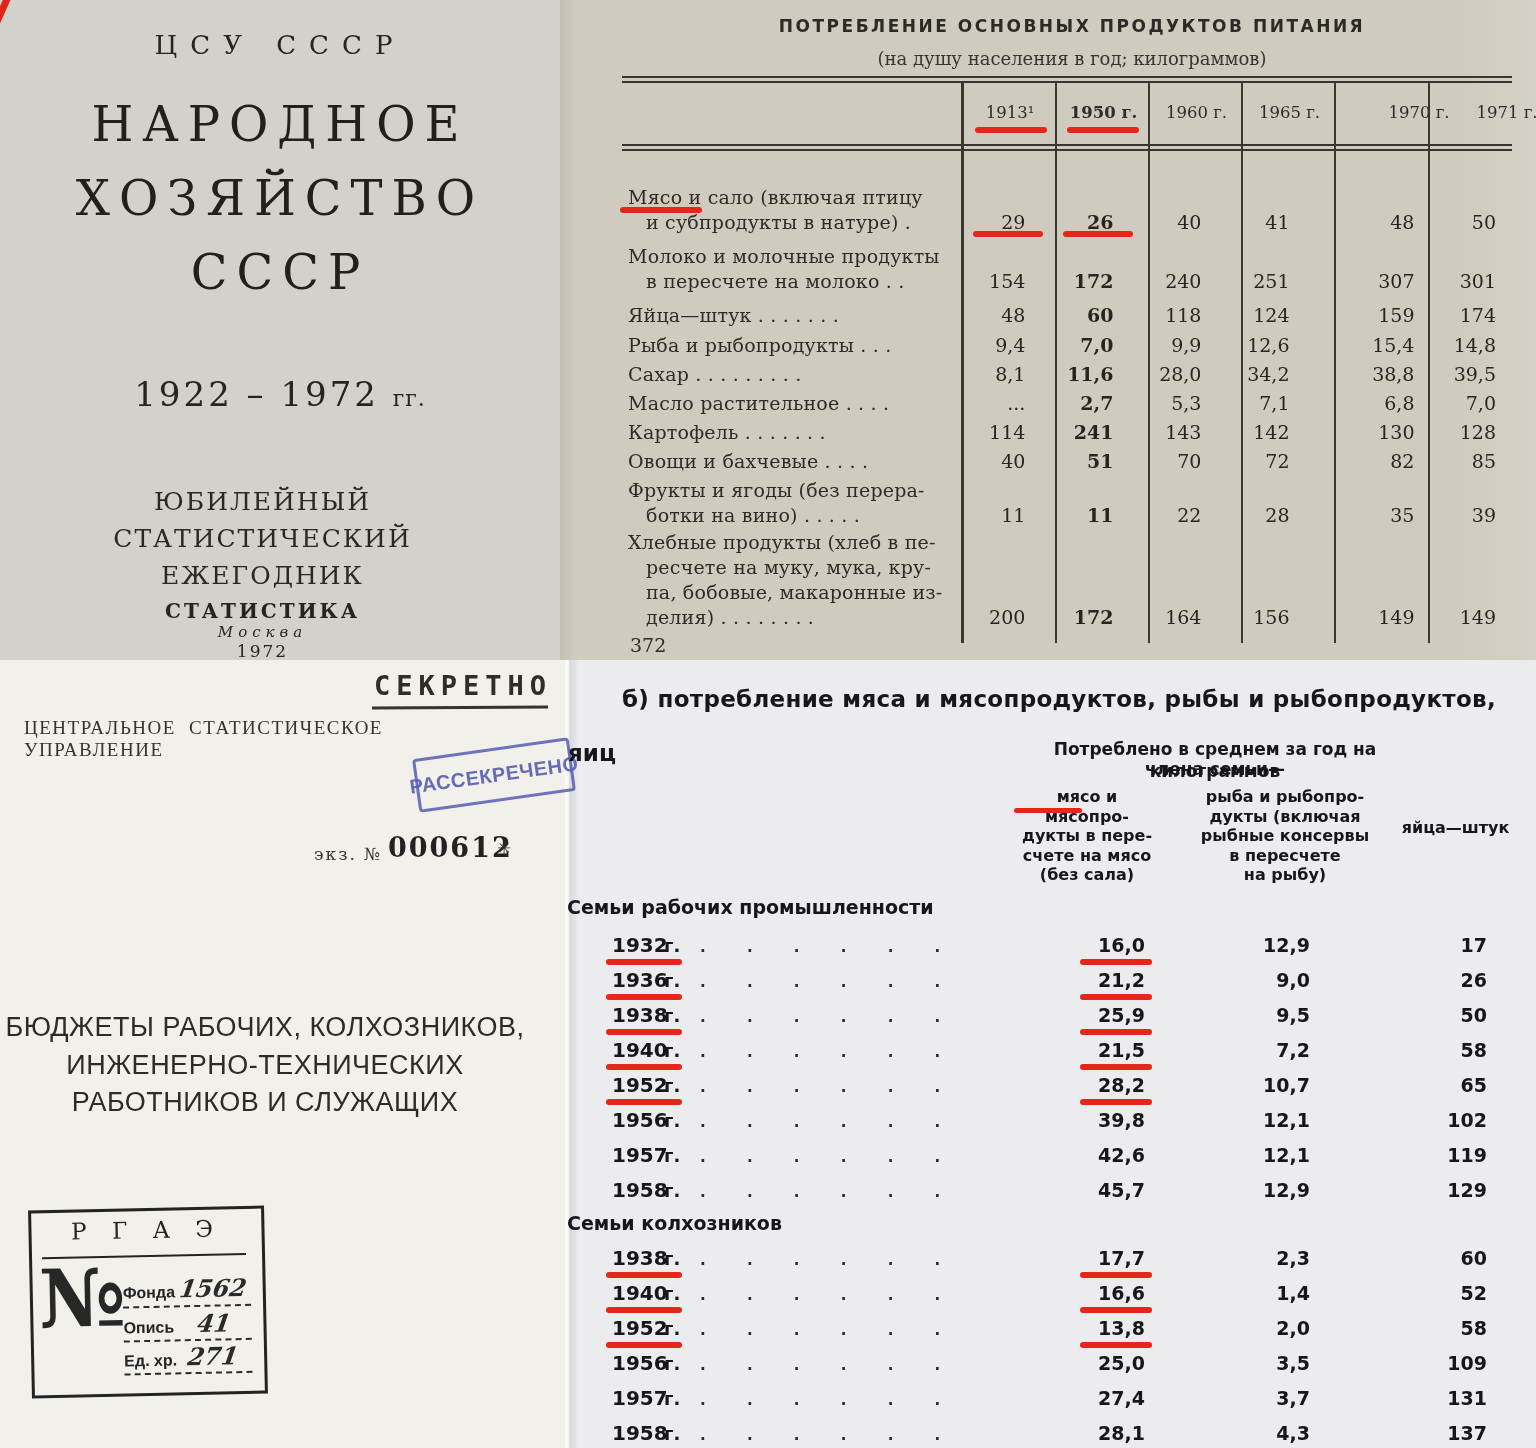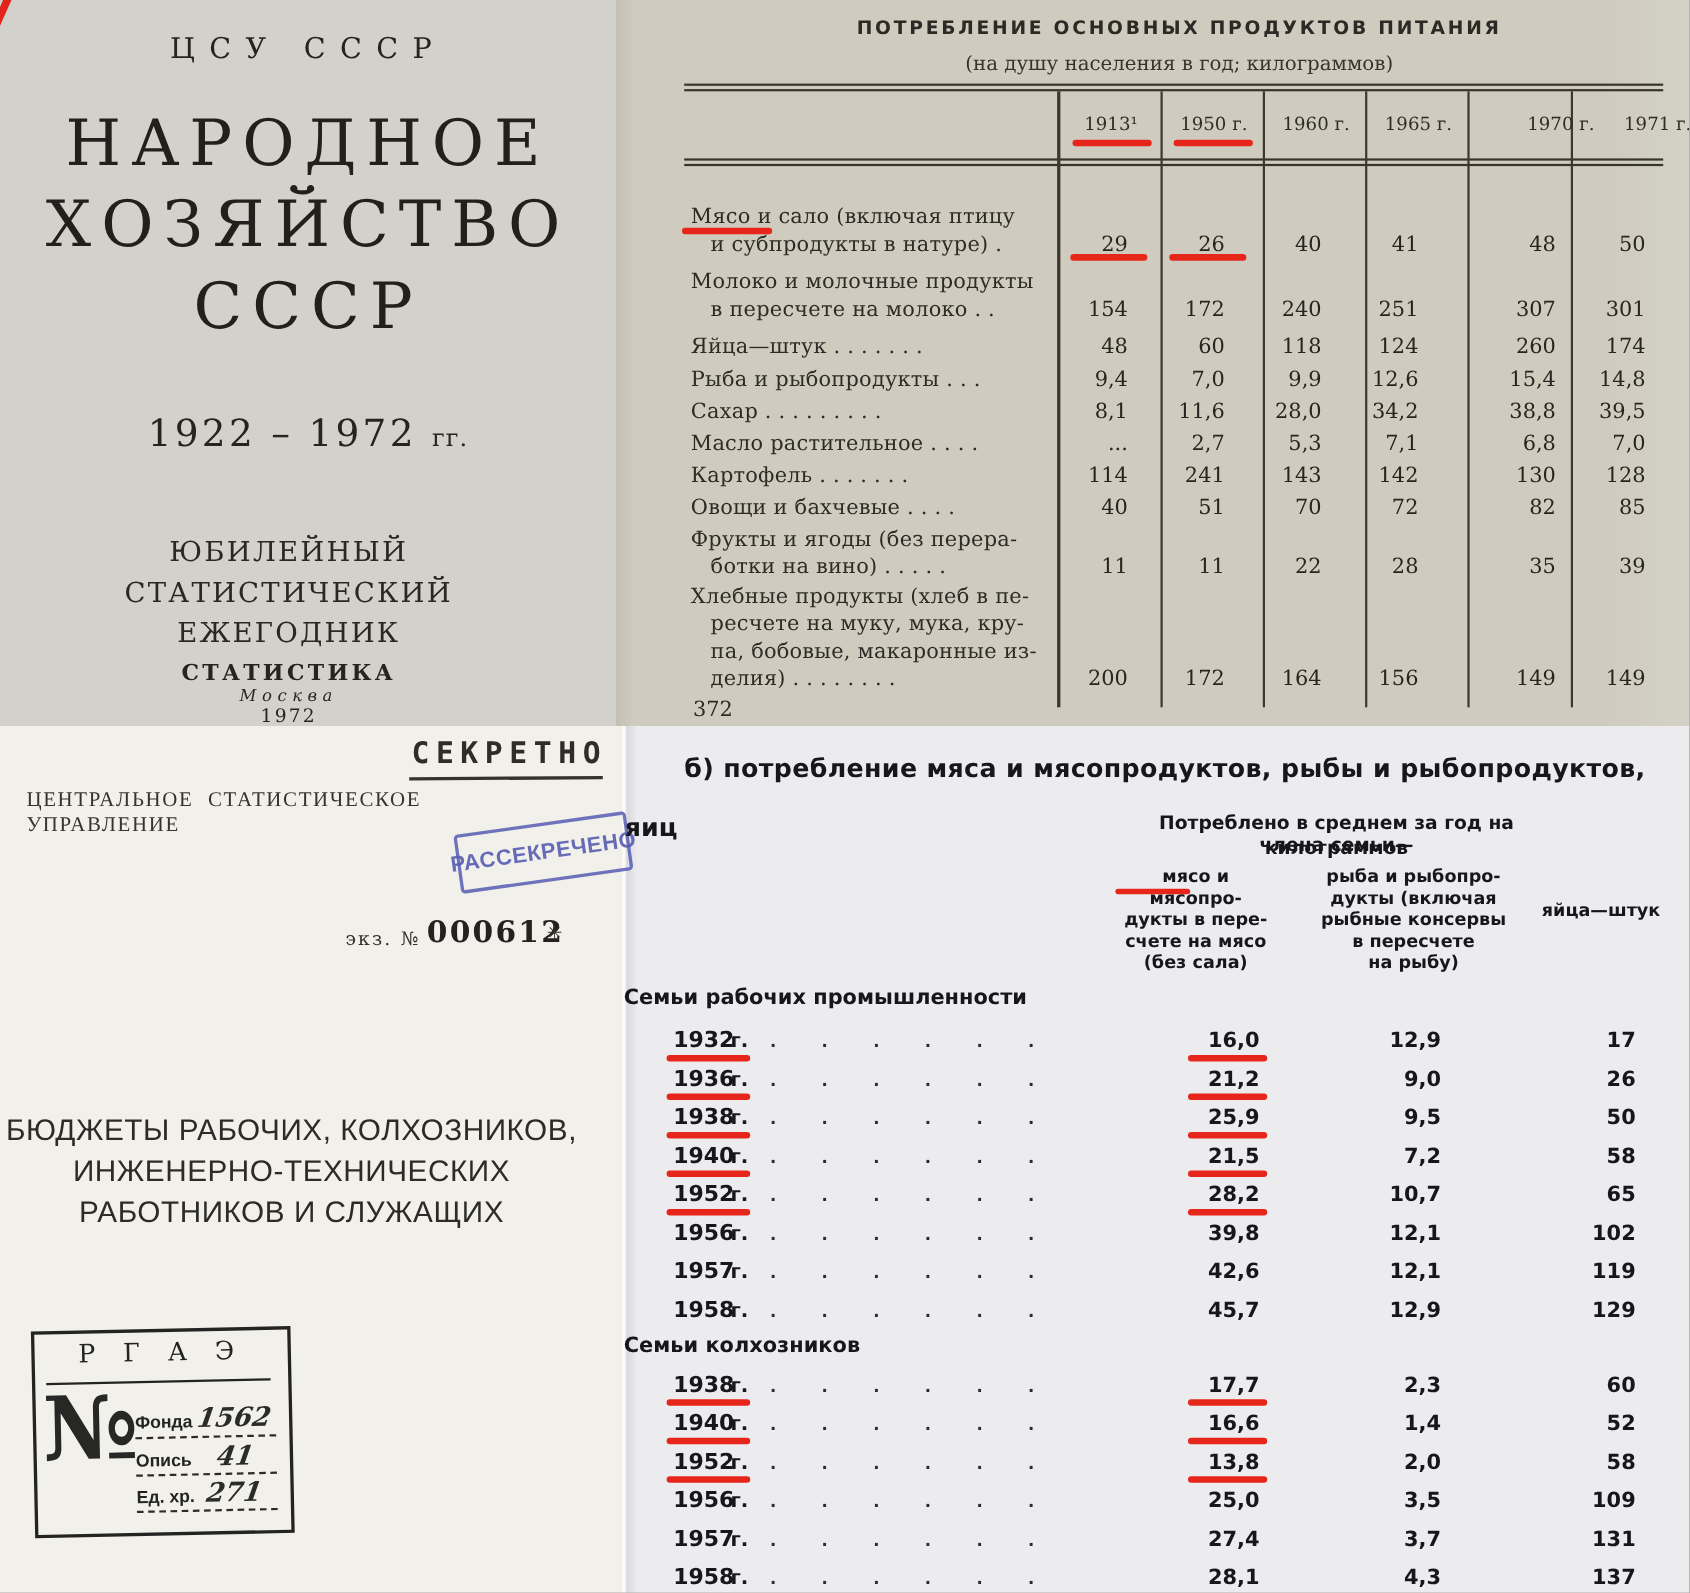--- a/index.html
+++ b/index.html
@@ -10,40 +10,40 @@
   .mono{font-family:"DejaVu Sans Mono",monospace;}
 
   
   #q-tl{left:0;top:0;width:560px;height:660px;background:#d3d1cb;}
   #q-tr{left:560px;top:0;width:976px;height:660px;background:linear-gradient(90deg,#c3bfb3 0,#cfcbbe 16px,#cfcbbe 92%,#d4d1c6 100%);}
   #q-bl{left:0;top:660px;width:565px;height:788px;background:#f2f0eb;}
   #q-br{left:565px;top:660px;width:971px;height:788px;background:linear-gradient(90deg,#fbfaf7 0,#fbfaf7 3px,#d9d8dc 5px,#ecebee 14px,#ecebee 100%);}
 
   
   .tl-org{left:0;top:30px;width:560px;font-size:26px;letter-spacing:13px;color:#262420;}
-  .tl-big{left:0;width:560px;font-size:58px;letter-spacing:9px;color:#22201c;}
+  .tl-big{left:0;width:560px;font-size:48px;letter-spacing:9px;color:#22201c;}
   .tl-period{left:0;top:374px;width:560px;font-size:34px;letter-spacing:3px;color:#262420;}
   .tl-period .suf{font-size:22px;letter-spacing:1px;}
   .tl-sub{left:0;width:525px;font-size:25px;letter-spacing:2px;color:#2a2823;}
   .tl-pub{left:0;top:599px;width:525px;font-size:20px;font-weight:700;letter-spacing:3px;color:#262420;}
   .tl-city{left:0;top:623px;width:525px;font-size:15px;font-style:italic;letter-spacing:5px;color:#2a2823;}
   .tl-year{left:0;top:641px;width:525px;font-size:17px;letter-spacing:2px;color:#262420;}
   .tl-corner{left:-4px;top:-10px;width:7px;height:52px;background:#e0251c;transform:rotate(24deg);}
 
   
   .tr-title{left:612px;top:16px;width:920px;font-family:"DejaVu Sans",sans-serif;font-weight:700;font-size:17px;letter-spacing:2.5px;color:#2c2a24;}
   .tr-sub{left:612px;top:48px;width:920px;font-size:18px;color:#36342d;}
   .drule{left:622px;width:890px;height:7px;border-top:2px solid #37352d;border-bottom:2px solid #37352d;box-sizing:border-box;}
   .vline{top:83px;height:560px;width:2px;background:#3b392f;}
   .tr-hcells{left:963px;top:103px;display:flex;font-size:16.5px;color:#2e2c26;}
   .tr-hcells span{text-align:center;}
   .tr-row{left:628px;display:flex;align-items:flex-end;width:884px;}
   .tr-label{width:333px;font-size:19px;line-height:25px;padding-left:18px;text-indent:-18px;white-space:pre-line;color:#2d2b25;letter-spacing:.2px;}
   .tr-cell{font-size:19px;line-height:25px;text-align:right;padding-right:20px;box-sizing:border-box;color:#27251f;}
-  .w1{width:94px;}.w2{width:93px;}.w3{width:93px;}.w4{width:93px;}.w5{width:94px;margin-left:36px;}.w6{width:82px;padding-right:16px!important;}
+  .w1{width:94px;}.w2{width:93px;font-weight:bold;}.w3{width:93px;}.w4{width:93px;}.w5{width:94px;margin-left:36px;}.w6{width:82px;padding-right:16px!important;}
   .tr-pagenum{left:630px;top:634px;font-size:19px;color:#2d2b25;}
 
   
   .red{position:absolute;height:6px;background:#e6261b;border-radius:3px;}
 
   
   .bl-secret{left:374px;top:670px;width:175px;font-size:27px;font-weight:700;letter-spacing:6px;color:#2e2d2a;}
   .bl-secret-line{left:372px;top:706px;width:176px;height:3px;background:#343330;transform:rotate(-.4deg);}
   .bl-org1{left:24px;top:717px;width:450px;font-size:19px;letter-spacing:1.5px;word-spacing:7px;color:#35332e;font-family:"Liberation Serif",serif;}
   .bl-org2{left:24px;top:743px;width:420px;font-size:19px;letter-spacing:1px;word-spacing:5px;color:#35332e;font-family:"Liberation Serif",serif;text-align:center;}
@@ -145,21 +145,21 @@
     <div class="tr-cell w4">251</div>
     <div class="tr-cell w5">307</div>
     <div class="tr-cell w6">301</div>
   </div>
   <div class="abs tr-row" style="top:303px">
     <div class="tr-label">Яйца—штук .  .  .  .  .  .  .</div>
     <div class="tr-cell w1">48</div>
     <div class="tr-cell w2">60</div>
     <div class="tr-cell w3">118</div>
     <div class="tr-cell w4">124</div>
-    <div class="tr-cell w5">260</div>
+    <div class="tr-cell w5">159</div>
     <div class="tr-cell w6">174</div>
   </div>
   <div class="abs tr-row" style="top:333px">
     <div class="tr-label">Рыба и рыбопродукты .  .  .</div>
     <div class="tr-cell w1">9,4</div>
     <div class="tr-cell w2">7,0</div>
     <div class="tr-cell w3">9,9</div>
     <div class="tr-cell w4">12,6</div>
     <div class="tr-cell w5">15,4</div>
     <div class="tr-cell w6">14,8</div>

